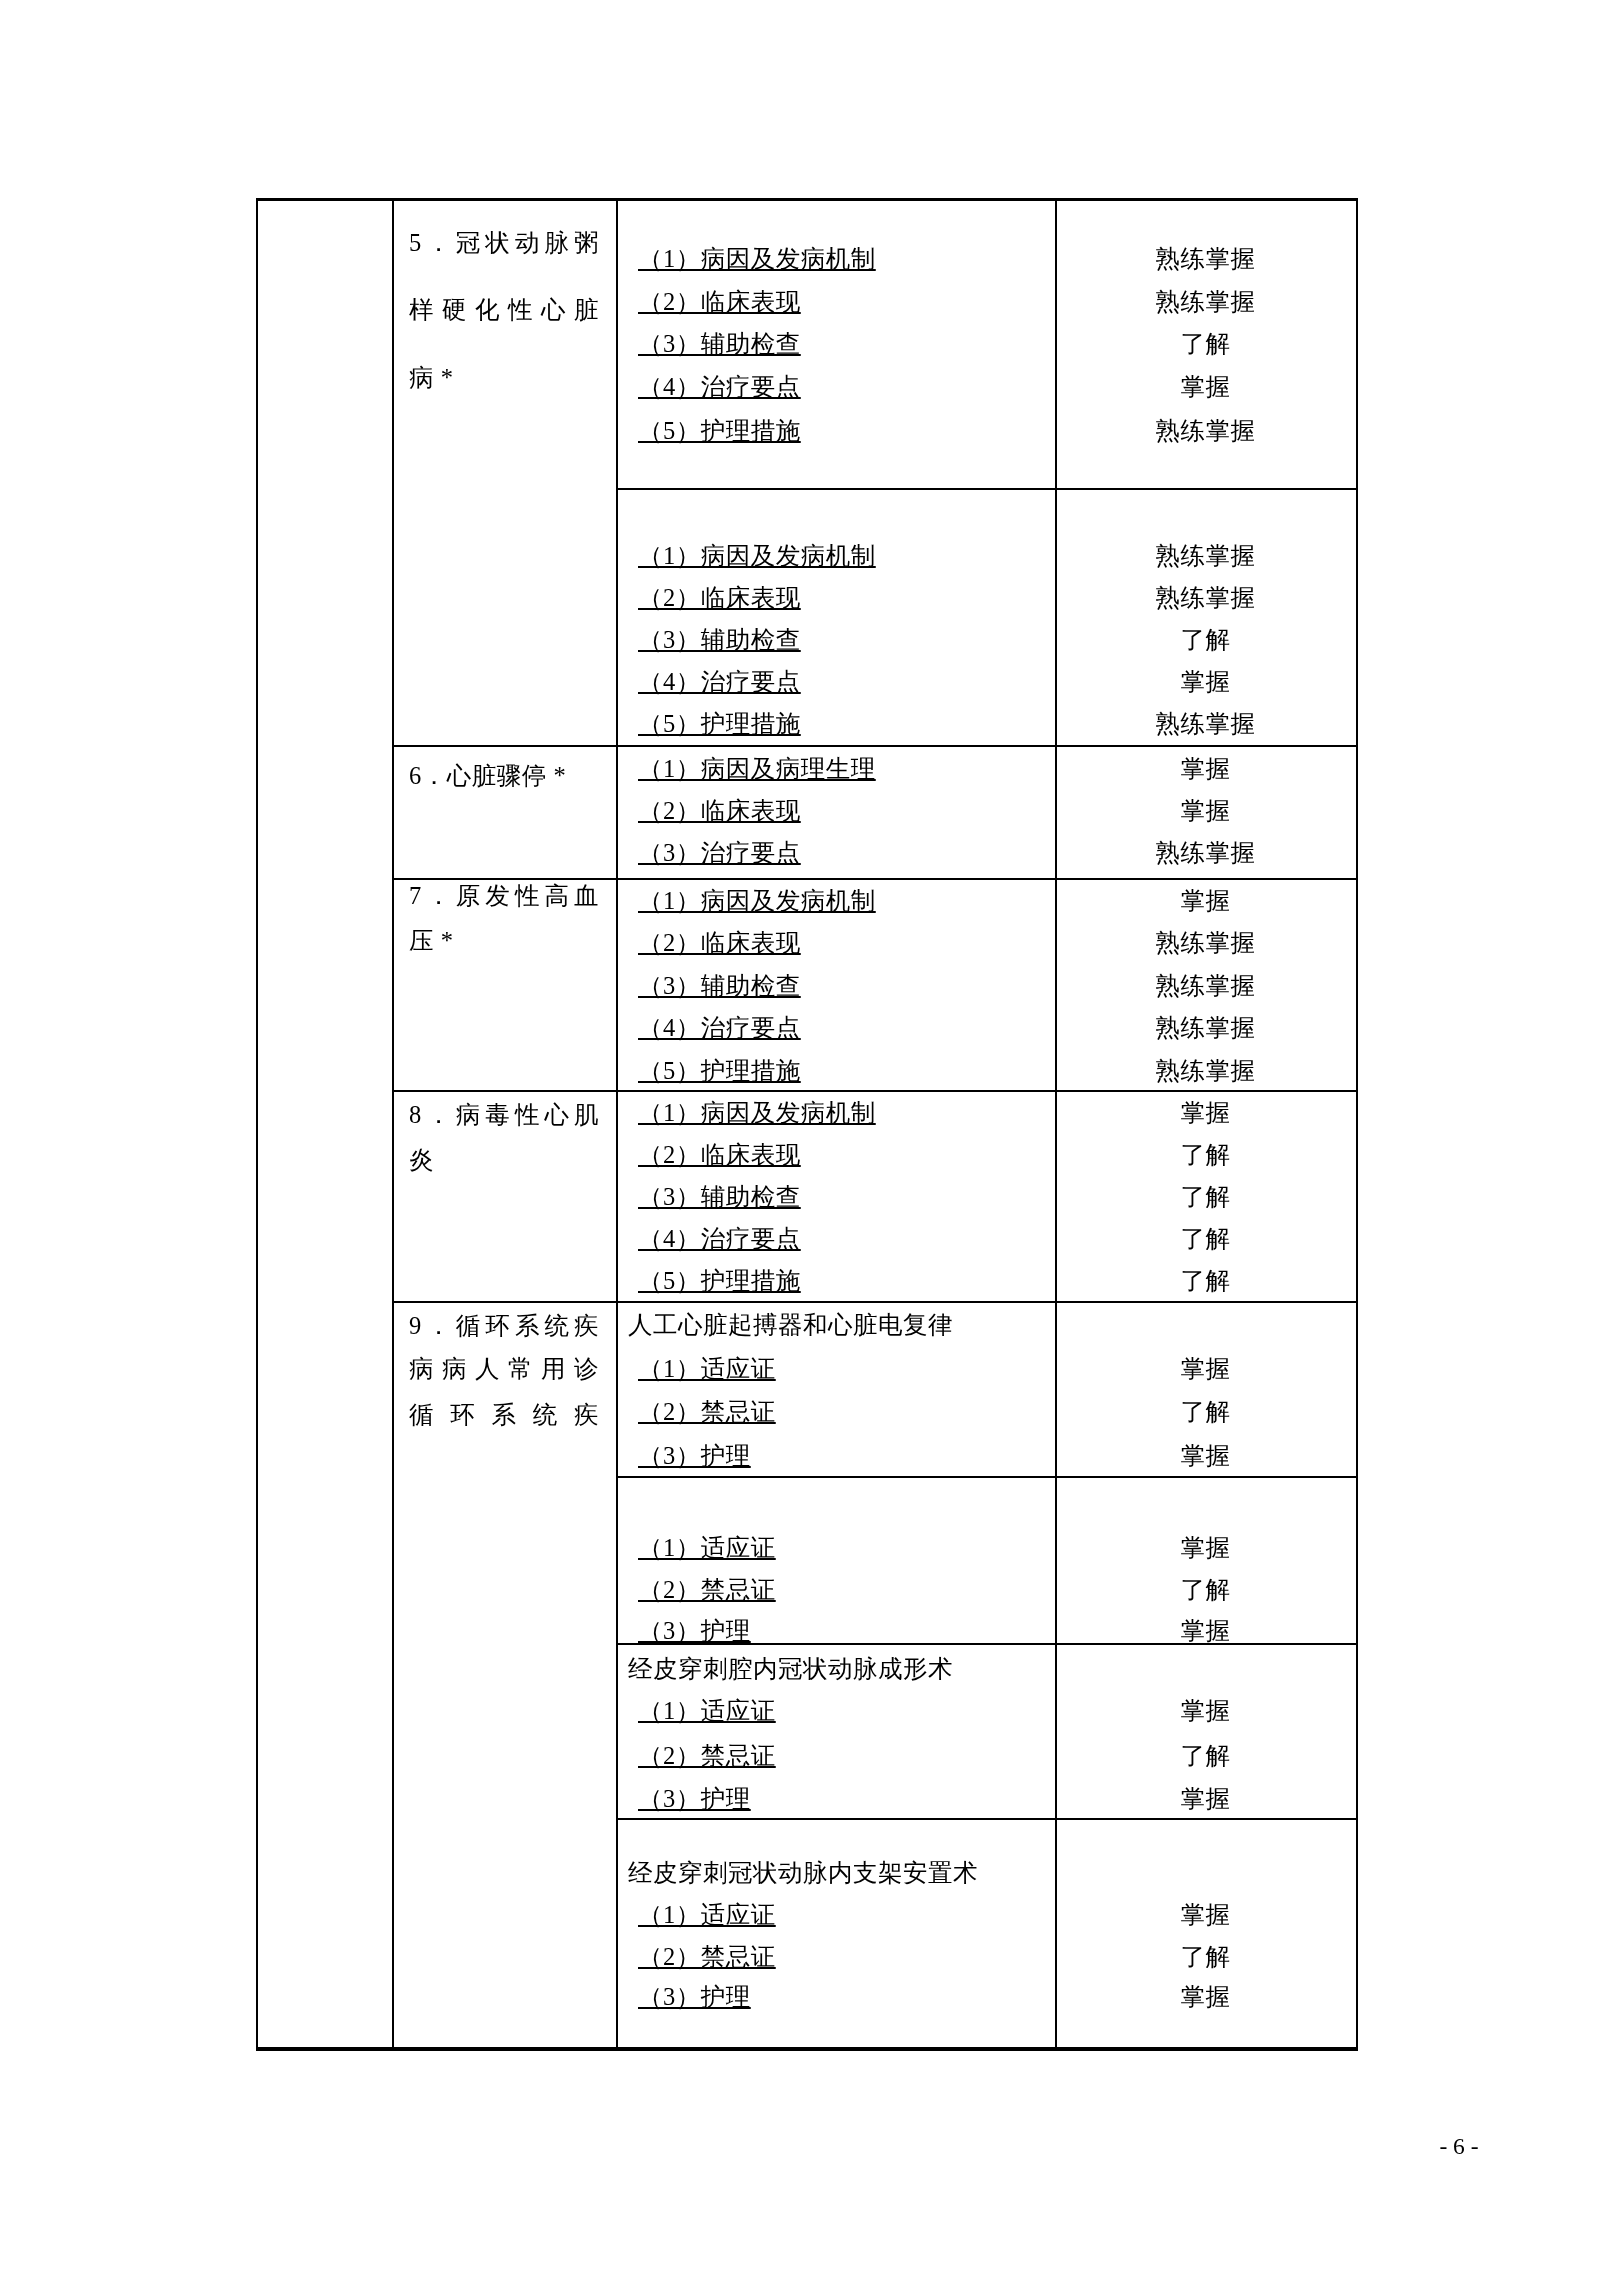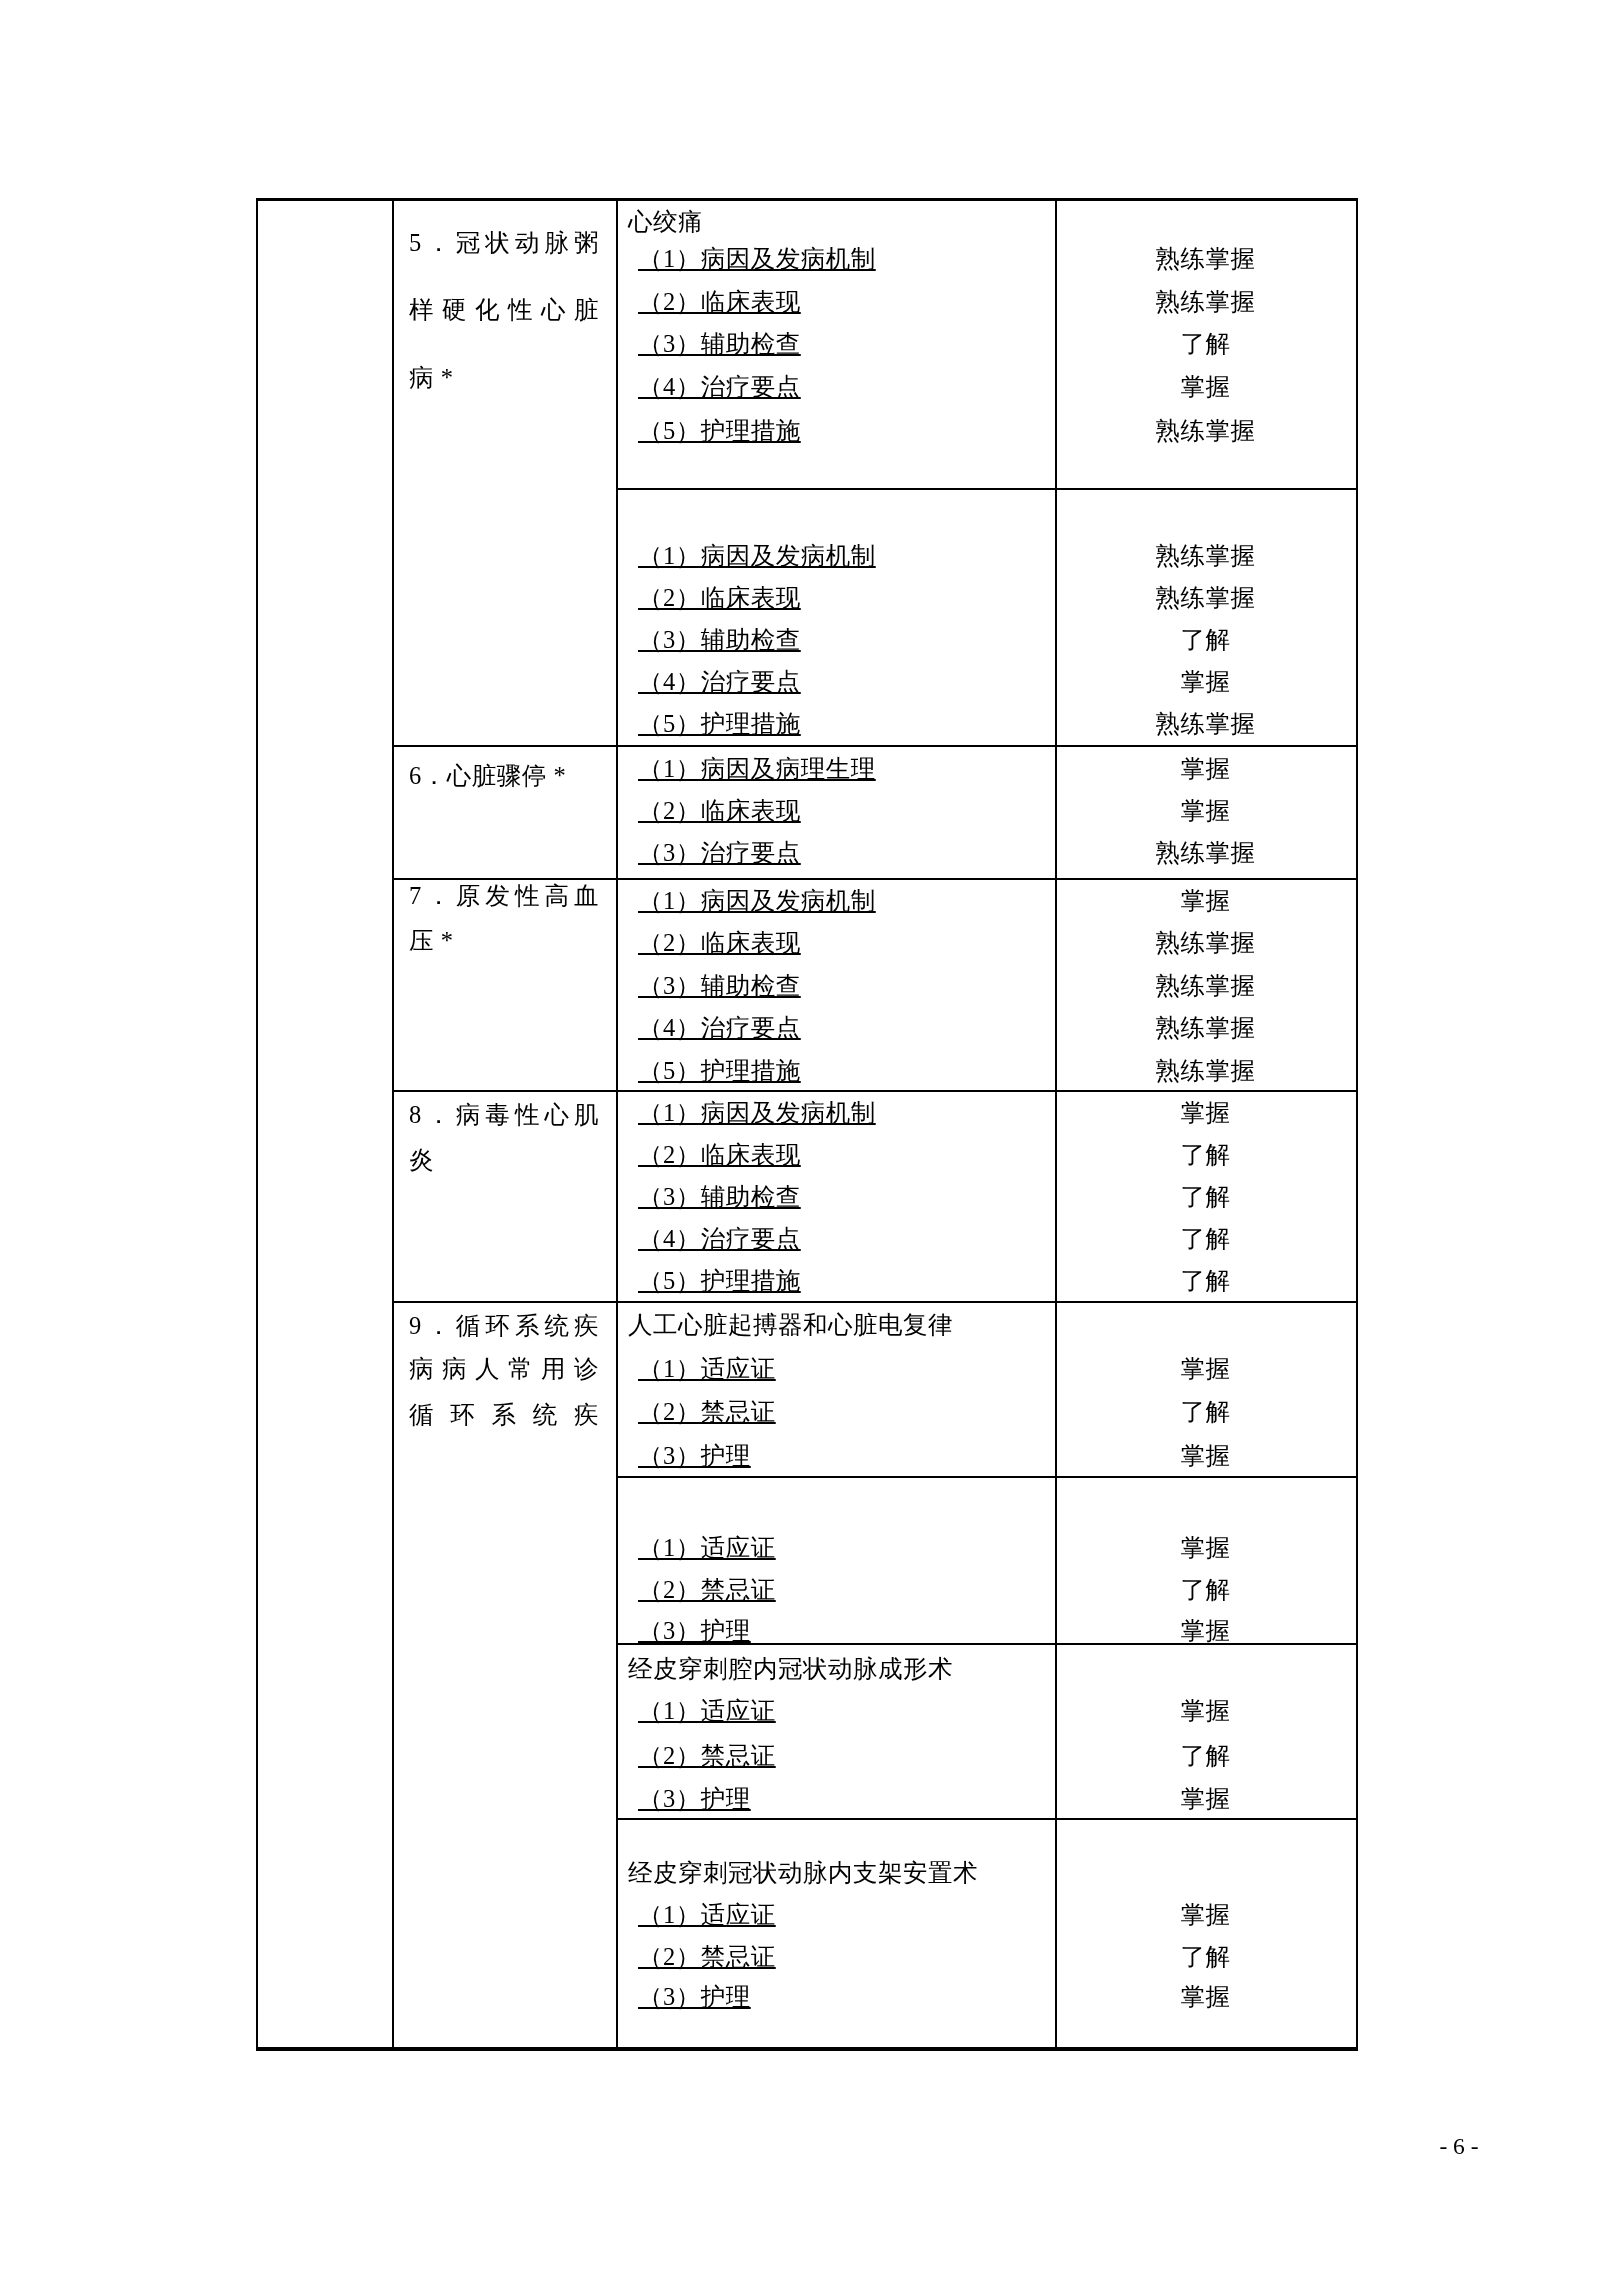--- a/index.html
+++ b/index.html
@@ -58,21 +58,20 @@
   <div class="t c2 just" style="top:676px">7．原发性高血</div>
   <div class="t c2" style="top:721px">压 *</div>
 
   <div class="t c2 just" style="top:895px">8．病毒性心肌</div>
   <div class="t c2" style="top:940px">炎</div>
 
   <div class="t c2 just" style="top:1106px">9．循环系统疾</div>
   <div class="t c2 just" style="top:1149px">病病人常用诊</div>
   <div class="t c2 just" style="top:1195px">循环系统疾</div>
 
-  <div class="t c3h" style="top:1.5px">心绞痛</div>
   <div class="t c3" style="top:39px">（1）病因及发病机制</div>
   <div class="t c3" style="top:82px">（2）临床表现</div>
   <div class="t c3" style="top:124px">（3）辅助检查</div>
   <div class="t c3" style="top:167px">（4）治疗要点</div>
   <div class="t c3" style="top:211px">（5）护理措施</div>
   <div class="t c4" style="top:39px">熟练掌握</div>
   <div class="t c4" style="top:82px">熟练掌握</div>
   <div class="t c4" style="top:124px">了解</div>
   <div class="t c4" style="top:167px">掌握</div>
   <div class="t c4" style="top:211px">熟练掌握</div>

